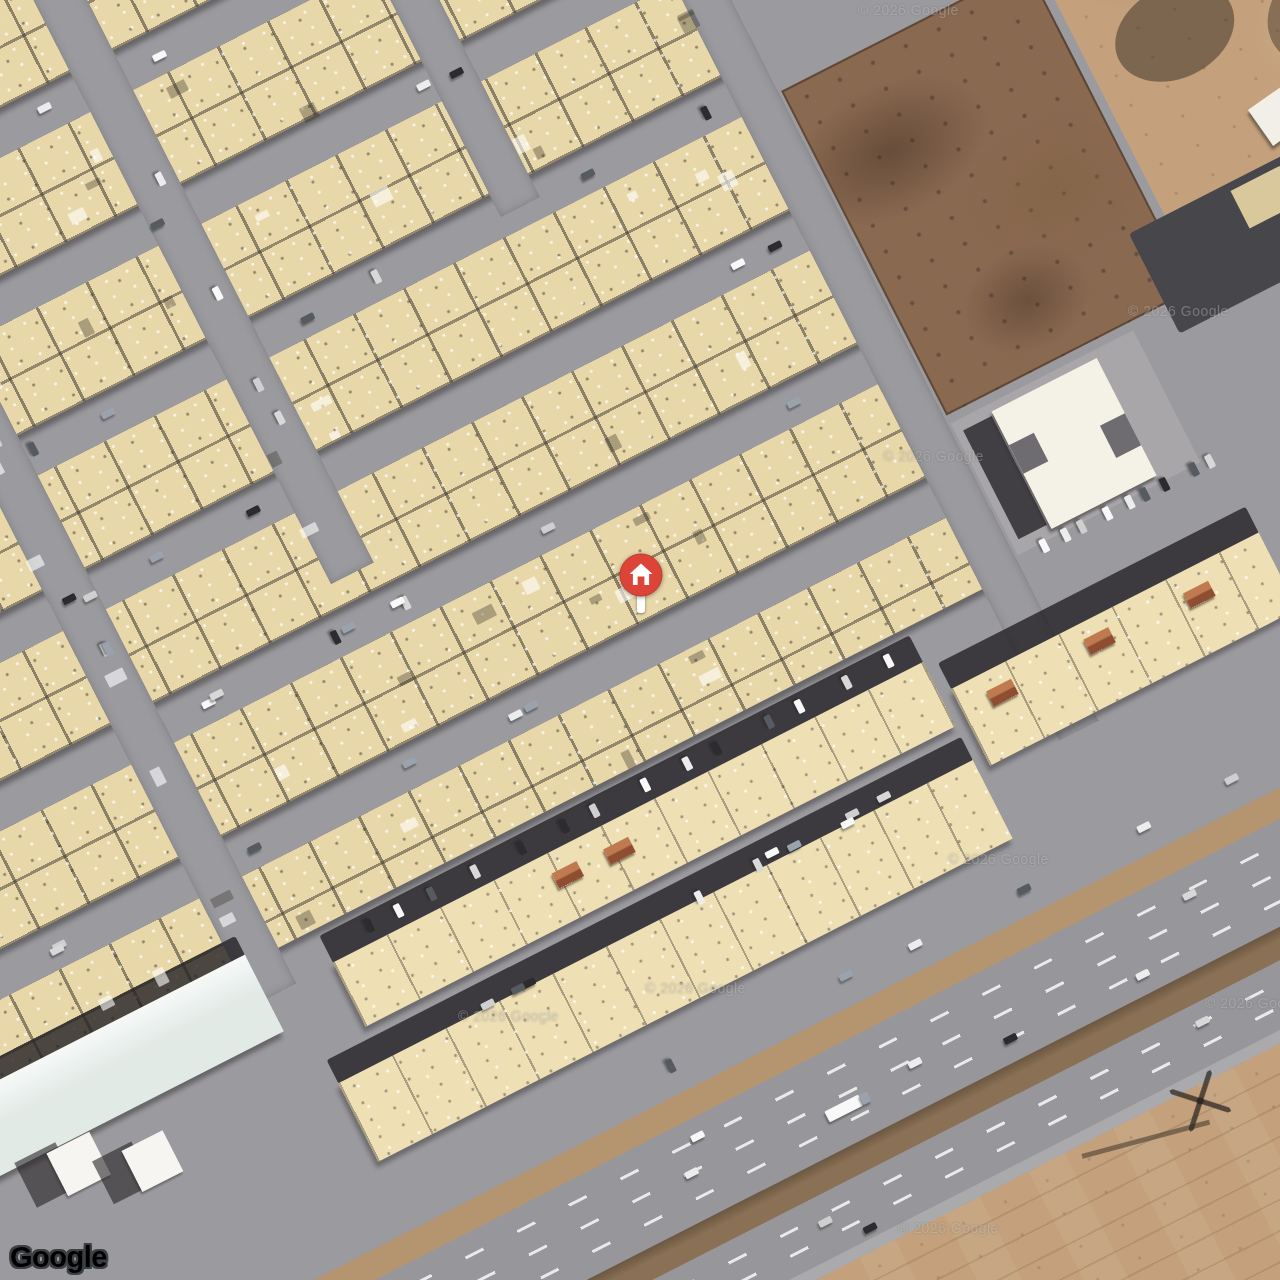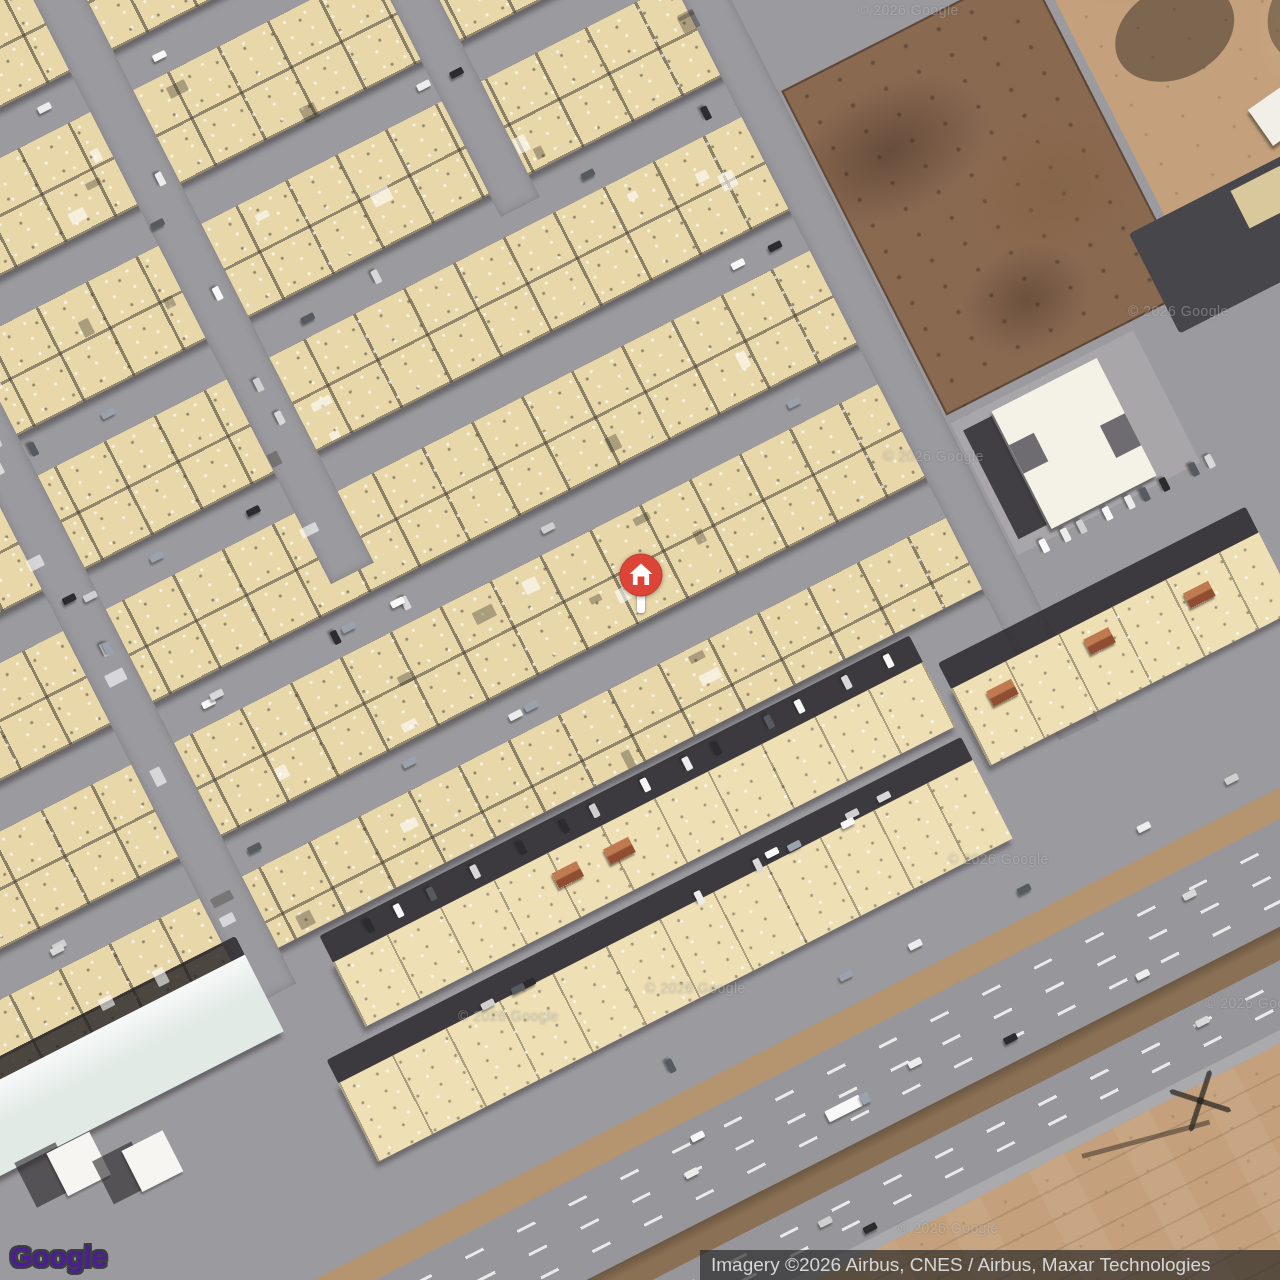--- a/index.html
+++ b/index.html
@@ -92,21 +92,21 @@
     color:rgba(248,248,248,.28);text-shadow:0 0 2px rgba(60,60,60,.35);z-index:5;
   }
   #marker{position:absolute;width:44px;height:62px;z-index:6;}
   #marker .stem{
     position:absolute;left:18px;top:38px;width:8px;height:22px;background:#fff;
     border-radius:3px;box-shadow:0 1px 3px rgba(0,0,0,.45);
   }
   #marker svg{position:absolute;left:0;top:0;filter:drop-shadow(0 1px 2px rgba(0,0,0,.4));}
   #google-logo{
     position:absolute;left:10px;bottom:6px;z-index:7;
-    font-size:29px;font-weight:700;letter-spacing:-.5px;color:#4c1d95;
+    font-size:29px;font-weight:700;letter-spacing:-.5px;color:#000000;
     text-shadow:
       -2px -2px 0 #3c4043, 2px -2px 0 #3c4043, -2px 2px 0 #3c4043, 2px 2px 0 #3c4043,
       -2px 0 0 #3c4043, 2px 0 0 #3c4043, 0 -2px 0 #3c4043, 0 2px 0 #3c4043;
   }
   #attribution{
     position:absolute;left:700px;right:0;bottom:0;height:30px;z-index:7;
     background:var(--attribution-bg,rgba(32,32,32,.65));
     color:var(--attribution-text,#d6d6d6);
     font-size:19px;line-height:30px;padding-left:11px;white-space:nowrap;overflow:hidden;
   }
@@ -343,16 +343,13 @@
     <div class="stem"></div>
     <svg width="44" height="44" viewBox="0 0 44 44">
       <circle cx="22" cy="22" r="21" fill="#db4437" stroke="#c03a2e" stroke-width="1"></circle>
       <path d="M22 10.5 L10.5 21 h3.4 v11 h16.2 v-11 h3.4 Z" fill="#ffffff"></path>
       <rect x="18.6" y="23.5" width="6.8" height="8.5" fill="#db4437"></rect>
     </svg>
   </div>
 
   <div id="google-logo">Google</div>
 
-  <div id="attribution">
-    <span>Imagery ©2026 Airbus, CNES / Airbus, Maxar Technologies</span>
-  </div>
 </div>
 
 </body></html>

